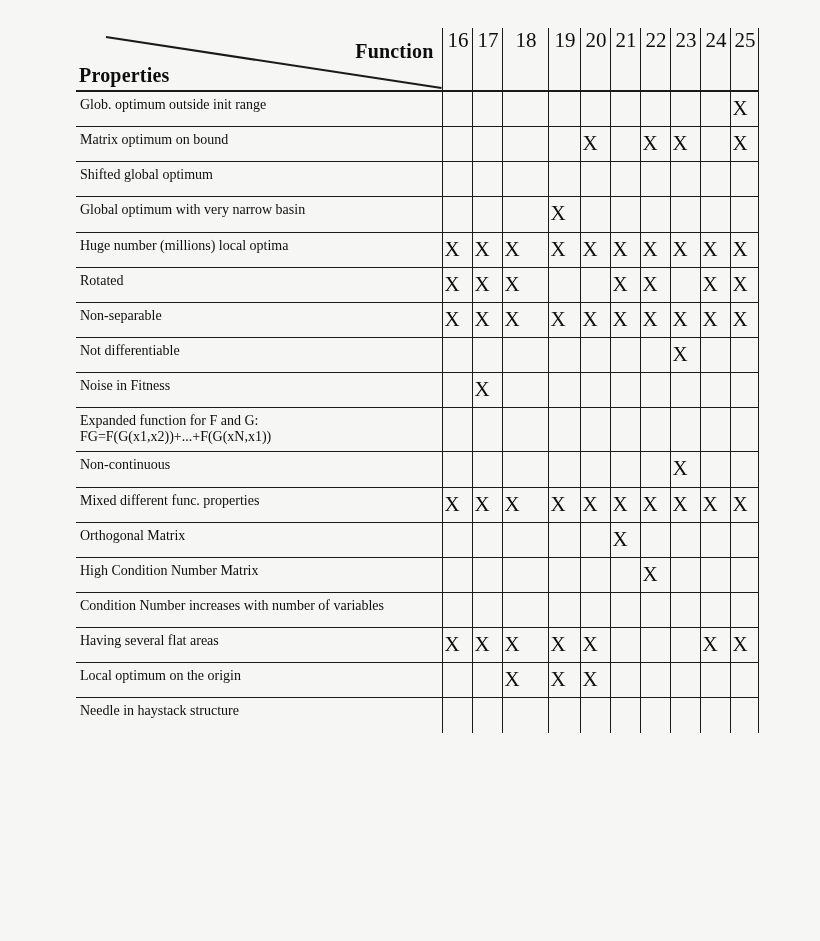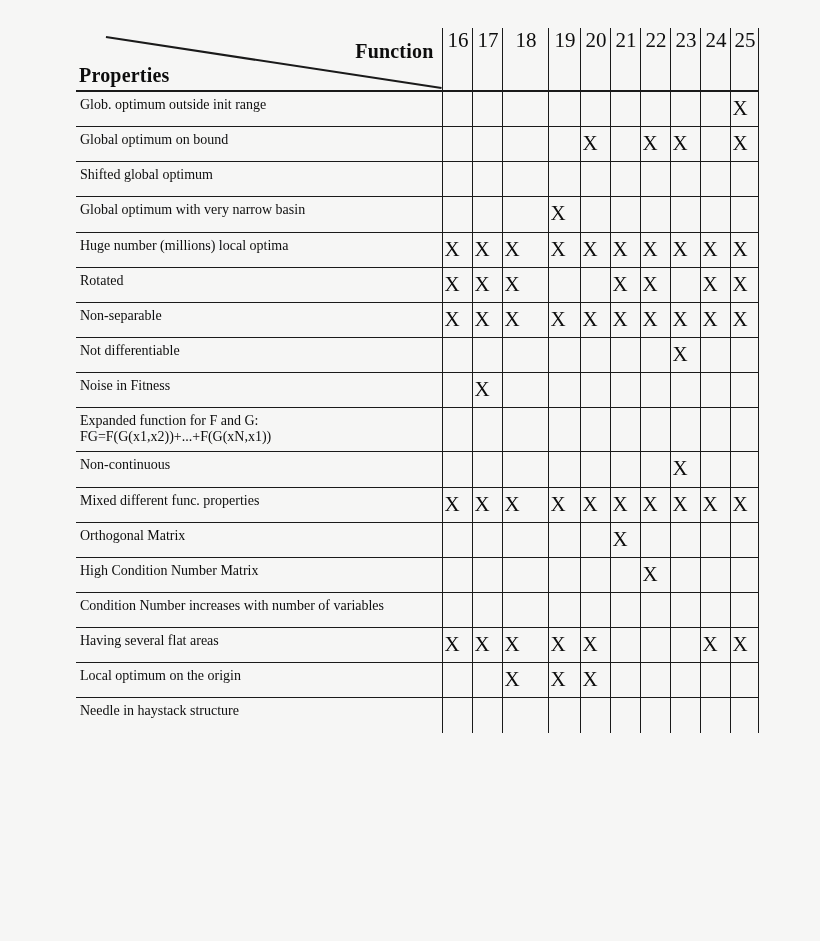--- a/index.html
+++ b/index.html
@@ -150,21 +150,21 @@
           <td class="cell"><span class="mark">&nbsp;</span></td>
           <td class="cell gapleft"><span class="mark">&nbsp;</span></td>
           <td class="cell"><span class="mark">&nbsp;</span></td>
           <td class="cell"><span class="mark">&nbsp;</span></td>
           <td class="cell"><span class="mark">&nbsp;</span></td>
           <td class="cell"><span class="mark">&nbsp;</span></td>
           <td class="cell"><span class="mark">&nbsp;</span></td>
           <td class="cell"><span class="mark">X</span></td>
         </tr>
         <tr>
-          <td class="rowlabel">Global optimum on bound</td>
+          <td class="rowlabel">Matrix optimum on bound</td>
           <td class="cell"><span class="mark">&nbsp;</span></td>
           <td class="cell"><span class="mark">&nbsp;</span></td>
           <td class="cell"><span class="mark">&nbsp;</span></td>
           <td class="cell gapleft"><span class="mark">&nbsp;</span></td>
           <td class="cell"><span class="mark">X</span></td>
           <td class="cell"><span class="mark">&nbsp;</span></td>
           <td class="cell"><span class="mark">X</span></td>
           <td class="cell"><span class="mark">X</span></td>
           <td class="cell"><span class="mark">&nbsp;</span></td>
           <td class="cell"><span class="mark">X</span></td>

